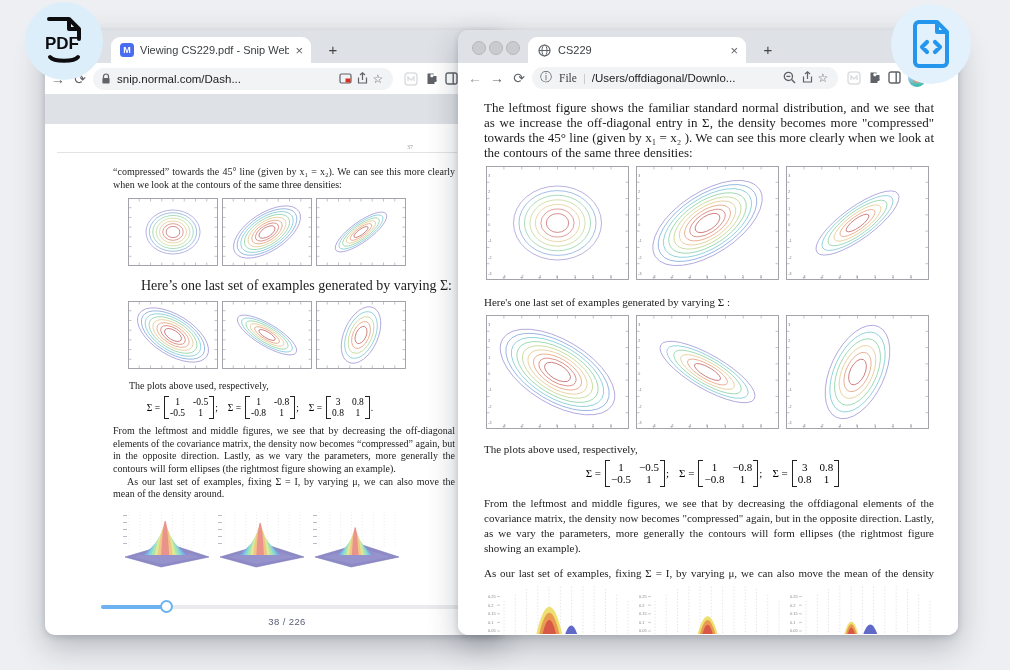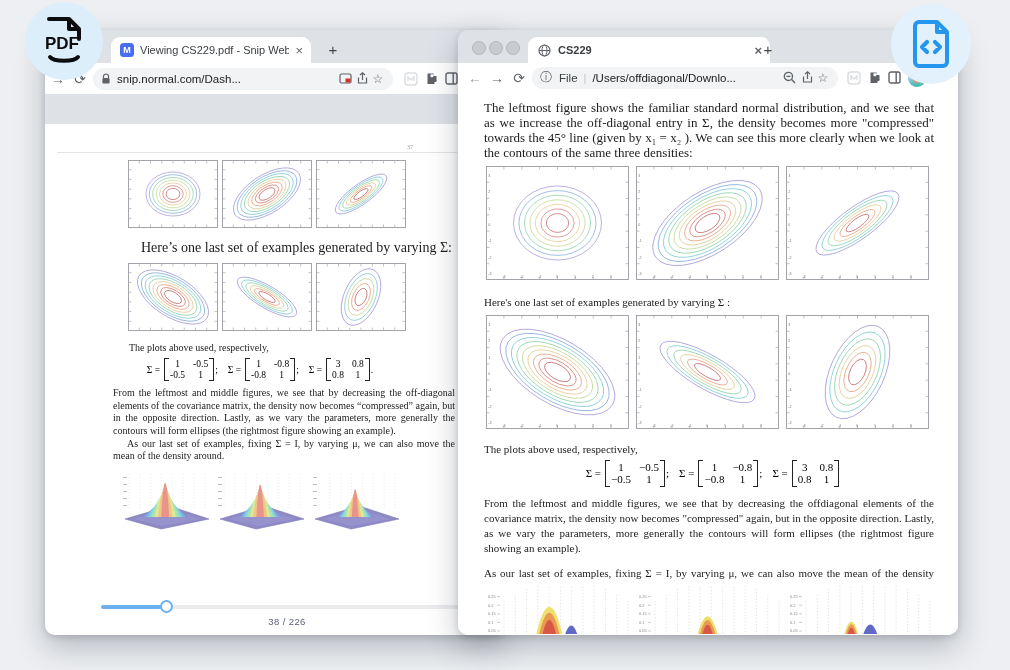--- a/index.html
+++ b/index.html
@@ -92,20 +92,21 @@
             <rect x="1" y="1" width="11" height="11" rx="2" fill="none" stroke="#5f6368" stroke-width="1.4"></rect>
             <line x1="8.2" y1="1" x2="8.2" y2="12" stroke="#5f6368" stroke-width="1.4"></line>
           </svg>
       </span>
       <span class="avatar" style="margin-left:4px;"></span>
     </div>
     <div class="content" style="top:94px;">
       <div style="position:relative;margin:28px 0 0 12px;border-top:1px solid #e3e3e5;width:400px;">
         <span style="position:absolute;right:44px;top:-9px;font-size:6px;color:#9a9aa0;" class="serifdoc">37</span>
       </div>
+      <div class="serifdoc jp" style="margin:12px 0 0 68px;width:342px;font-size:10px;line-height:13px;">“compressed” towards the 45° line (given by x₁ = x₂). We can see this more clearly when we look at the contours of the same three densities:</div>
       <div class="figrow" style="margin:7px 0 0 83px;gap:4px;">
         <div>
             <svg width="90" height="68" viewBox="0 0 90 68">
               <rect x="0.5" y="0.5" width="89" height="67" fill="#fff" stroke="#9a9aa0" stroke-width="0.9"></rect>
               <line x1="11.25" y1="1" x2="11.25" y2="3.5" stroke="#9a9aa0" stroke-width="0.6"></line>
               <line x1="11.25" y1="67" x2="11.25" y2="64.5" stroke="#9a9aa0" stroke-width="0.6"></line>
               <line x1="22.5" y1="1" x2="22.5" y2="3.5" stroke="#9a9aa0" stroke-width="0.6"></line>
               <line x1="22.5" y1="67" x2="22.5" y2="64.5" stroke="#9a9aa0" stroke-width="0.6"></line>
               <line x1="33.75" y1="1" x2="33.75" y2="3.5" stroke="#9a9aa0" stroke-width="0.6"></line>
               <line x1="33.75" y1="67" x2="33.75" y2="64.5" stroke="#9a9aa0" stroke-width="0.6"></line>
@@ -447,38 +448,38 @@
         <div class="pager" id="pager-label" style="color: rgb(92, 96, 120);">38 / 226</div>
       </div>
     </div>
   </div>
 
   <div class="window" style="left:458px;top:30px;width:500px;height:605px;z-index:3;">
     <div class="tabstrip">
       <span class="traffic" style="left:14px;"></span>
       <span class="traffic" style="left:31px;"></span>
       <span class="traffic" style="left:48px;"></span>
-      <div class="tab" style="left:70px;width:242px;font-weight:bold;">
+      <div class="tab" style="left:70px;width:218px;">
         <svg width="13" height="13" viewBox="0 0 13 13" style="margin:0 7px 0 10px;">
             <circle cx="6.5" cy="6.5" r="5.5" fill="none" stroke="#5f6368" stroke-width="1.2"></circle>
             <ellipse cx="6.5" cy="6.5" rx="2.5" ry="5.5" fill="none" stroke="#5f6368" stroke-width="1"></ellipse>
             <line x1="1" y1="6.5" x2="12" y2="6.5" stroke="#5f6368" stroke-width="1"></line>
           </svg>
         <span class="tab-title">CS229</span>
         <span class="tab-close">×</span>
       </div>
       <span class="newtab" style="left:300px;">+</span>
     </div>
     <div class="toolbar" style="top:33px;height:29px;">
       <span class="navglyph" style="margin-left:6px;color:#9aa0a6;">←</span>
       <span class="navglyph">→</span>
       <span class="navglyph">⟳</span>
       <div class="pill" style="width:306px;margin-left:2px;">
         <span style="font-size:12px;color:#5f6368;">ⓘ</span>
-        <span class="url" style="margin-left:7px;color:#3c4043;">File</span>
+        <span class="url" style="margin-left:7px;color:#3c4043;font-family:Liberation Serif, serif;">File</span>
         <span style="margin:0 6px;color:#c4c7cb;font-size:11px;">|</span>
         <span class="url" style="flex:1;">/Users/offdiagonal/Downlo...</span>
         <span class="mini" style="width:18px;">
           <svg width="13" height="13" viewBox="0 0 13 13">
               <circle cx="5.4" cy="5.4" r="4.1" fill="none" stroke="#5f6368" stroke-width="1.3"></circle>
               <line x1="3.4" y1="5.4" x2="7.4" y2="5.4" stroke="#5f6368" stroke-width="1.3"></line>
               <line x1="8.6" y1="8.6" x2="12" y2="12" stroke="#5f6368" stroke-width="1.4"></line>
             </svg>
         </span>
         <span class="mini" style="width:18px;">

